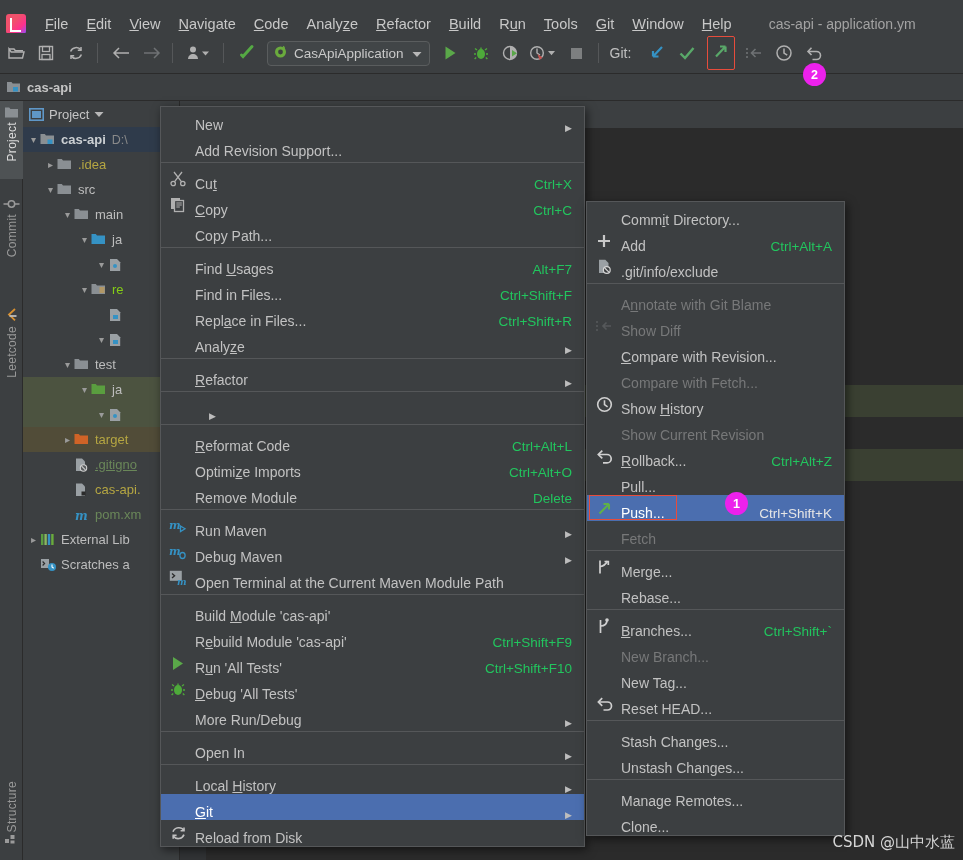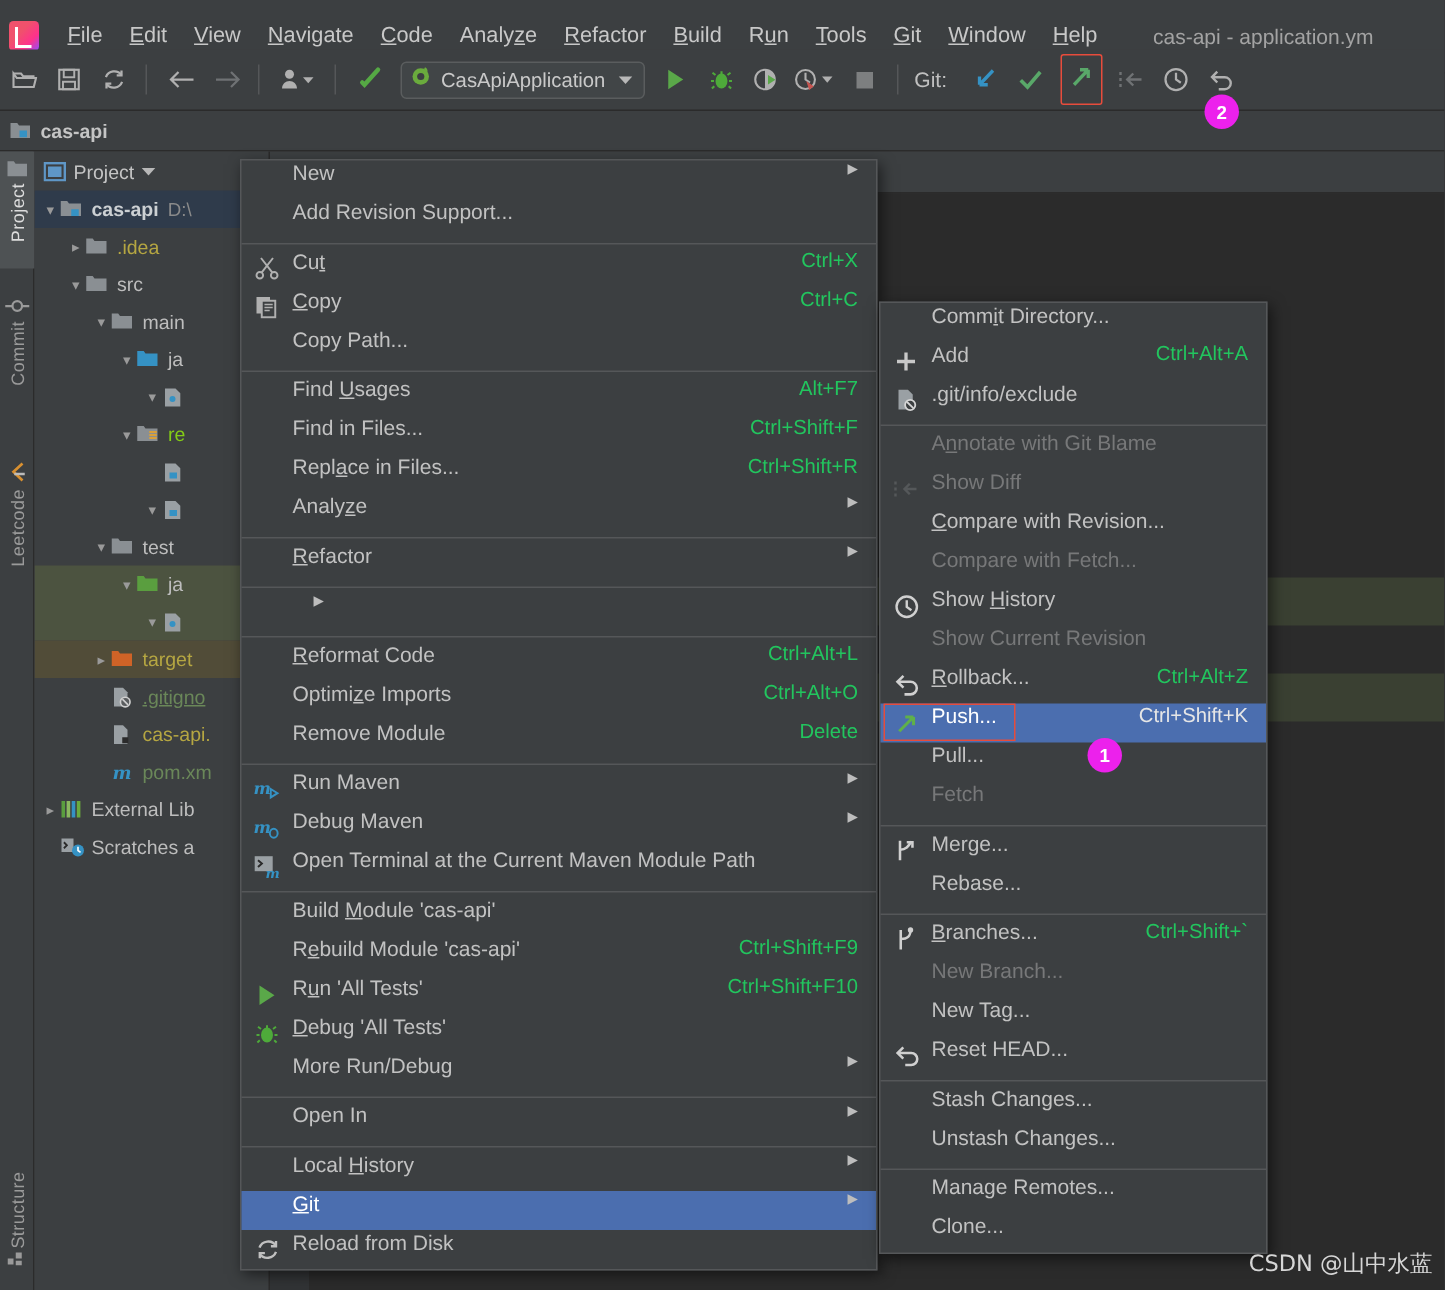--- a/index.html
+++ b/index.html
@@ -154,21 +154,21 @@
     display: flex; align-items: center; justify-content: center;
   }
 
   
   .ctxmenu {
     position: absolute; background: #3c3f41; border: 1px solid #555759;
     box-shadow: 2px 3px 9px rgba(0,0,0,.55); z-index: 50;
     padding: 0; font-size: 14px;
   }
   .mi {
-    position: relative; height: 26px; display: flex; align-items: flex-start;
+    position: relative; height: 26px; display: flex; align-items: flex-end;
     padding-left: 34px; padding-right: 12px; color: #c2c2c2; white-space: nowrap;
   }
   .mi.selected { background: #4b6eaf; color: #ffffff; }
   .mi.disabled { color: #777879; }
   .mi .mlabel { flex: 1; font-size: 14px; }
   .mi .mshort { font-size: 13.5px; color: #22c55e; margin-left: 28px; }
   .mi.selected .mshort { color: #e6e6e6; }
   .mi .sub {
     font-size: 9px; margin-left: 14px; color: #bdbdbd;
   }
@@ -811,32 +811,32 @@
       <div class="mi">
         <span class="micon">
           <svg width="17" height="16" viewBox="0 0 17 16">
             <path d="M3 6.5h8a4.2 4.2 0 0 1 0 8.4H7" stroke="#d0d0d0" stroke-width="1.7" fill="none"></path>
             <path d="M6.3 2.6L2.3 6.5l4 3.9" stroke="#d0d0d0" stroke-width="1.7" fill="none"></path>
           </svg>
         </span>
         <span class="mlabel"><u>R</u>ollback...</span>
         <span class="mshort">Ctrl+Alt+Z</span>
       </div>
+      <div class="mi">
+        <span class="mlabel">Pull...</span>
+      </div>
       <div class="mi selected">
         <span class="micon">
           <svg width="17" height="17" viewBox="0 0 17 17">
             <path d="M3.5 13.5L13 4M13 4H7.5M13 4v5.5" stroke="#5fb04a" stroke-width="2.1" fill="none"></path>
           </svg>
         </span>
         <span class="mlabel">Push...</span>
         <span class="mshort">Ctrl+Shift+K</span>
         <div class="push-box"></div>
-      </div>
-      <div class="mi">
-        <span class="mlabel">Pull...</span>
       </div>
       <div class="mi disabled">
         <span class="mlabel">Fetch</span>
       </div>
       <div class="msep"></div>
       <div class="mi">
         <span class="micon">
           <svg width="16" height="17" viewBox="0 0 16 17">
             <path d="M4 1.5v13" stroke="#d0d0d0" stroke-width="1.7"></path>
             <path d="M4 7.5c4 0 5.5-2 7.5-5.5" stroke="#d0d0d0" stroke-width="1.7" fill="none"></path>

